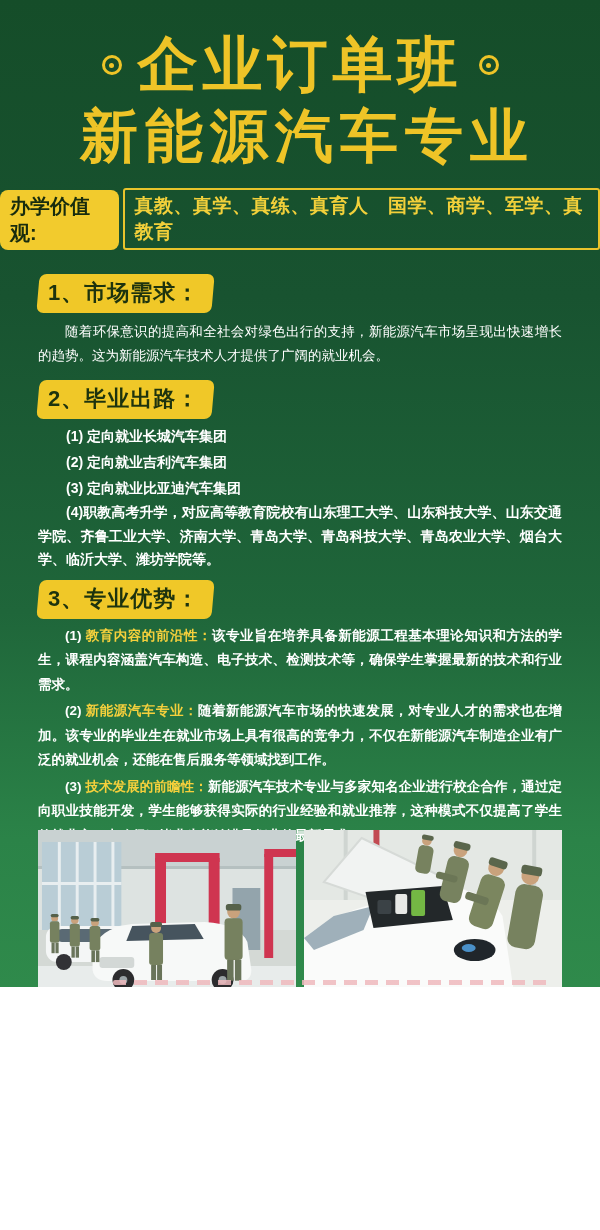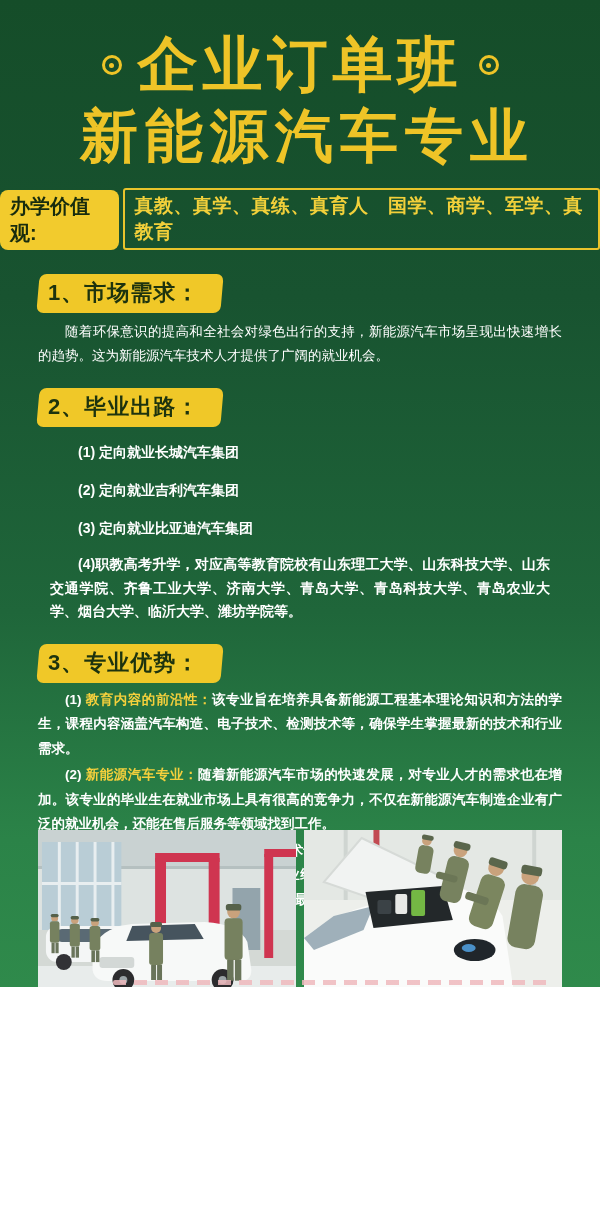--- a/index.html
+++ b/index.html
@@ -16,27 +16,27 @@
         display:flex;align-items:center;justify-content:center;flex:0 0 auto;}
   .ring i{width:5px;height:5px;background:#eec427;border-radius:50%;}
   .title2{text-align:center;font-size:58px;line-height:64px;font-weight:bold;color:#eec427;letter-spacing:7px;margin-top:6px;padding-left:15px;}
   .values{display:flex;align-items:flex-end;justify-content:center;margin-top:20px;gap:4px;}
   .values-label{background:#f2cb2d;color:#182c0e;font-weight:bold;font-size:20px;
                 padding:3px 10px;border-radius:8px;display:flex;align-items:center;}
   .values-box{border:2px solid #e9c42c;color:#f2d03a;font-weight:bold;font-size:19px;
               padding:3px 9px;display:flex;align-items:center;border-radius:3px;letter-spacing:.5px;font-family:Liberation Mono, monospace;}
   
   .content{padding:0 38px;color:#ffffff;}
-  .badge{position:relative;display:inline-block;margin-top:24px;padding:4px 23px 5px 10px;text-align:center;}
+  .badge{position:relative;display:inline-block;margin-top:24px;padding:4px 14px 5px 10px;text-align:center;}
   .badge::before{content:"";position:absolute;inset:0;background:#f0c828;border-radius:7px;transform:skewX(-5deg);}
   .badge span{position:relative;font-size:22px;font-weight:bold;color:#1d330e;letter-spacing:1px;}
   .body-p{font-size:13.5px;line-height:24px;text-align:justify;text-indent:2em;
           margin:7px 0 0;font-weight:normal;letter-spacing:0;}
   .items{margin-top:4px;}
-  .items p{margin:12px;font-size:14px;line-height:26px;text-indent:2em;font-weight:bold;}
+  .items p{margin:0;font-size:14px;line-height:26px;text-indent:2em;font-weight:bold;}
   .items p.wrap{line-height:23.5px;text-align:justify;}
   .pt{font-size:13.5px;line-height:24.5px;text-align:justify;text-indent:2em;margin:5px 0 0;font-weight:bold;}
   .pt .lbl{color:#f5d03c;}
   
   .photos{position:absolute;left:38px;top:830px;width:524px;height:378px;
           display:grid;grid-template-columns:1fr 1fr;grid-template-rows:1fr 1fr;gap:8px;}
   .photo{overflow:hidden;background:#dfe4e2;}
   .photo svg{display:block;width:100%;height:100%;}
   
   .clipped{position:absolute;left:113px;bottom:2px;width:440px;height:5px;border-radius:2px;
@@ -65,21 +65,21 @@
 
   <div class="content">
 
     
     <div class="badge">
       <span>1、市场需求：</span>
     </div>
     <p class="body-p">随着环保意识的提高和全社会对绿色出行的支持，新能源汽车市场呈现出快速增长的趋势。这为新能源汽车技术人才提供了广阔的就业机会。</p>
 
     
-    <div class="badge" style="margin-top:20px">
+    <div class="badge" style="margin-top:12px">
       <span>2、毕业出路：</span>
     </div>
     <div class="items">
       <p>(1) 定向就业长城汽车集团</p>
       <p>(2) 定向就业吉利汽车集团</p>
       <p>(3) 定向就业比亚迪汽车集团</p>
       <p class="wrap">(4)职教高考升学，对应高等教育院校有山东理工大学、山东科技大学、山东交通学院、齐鲁工业大学、济南大学、青岛大学、青岛科技大学、青岛农业大学、烟台大学、临沂大学、潍坊学院等。</p>
     </div>
 
     

